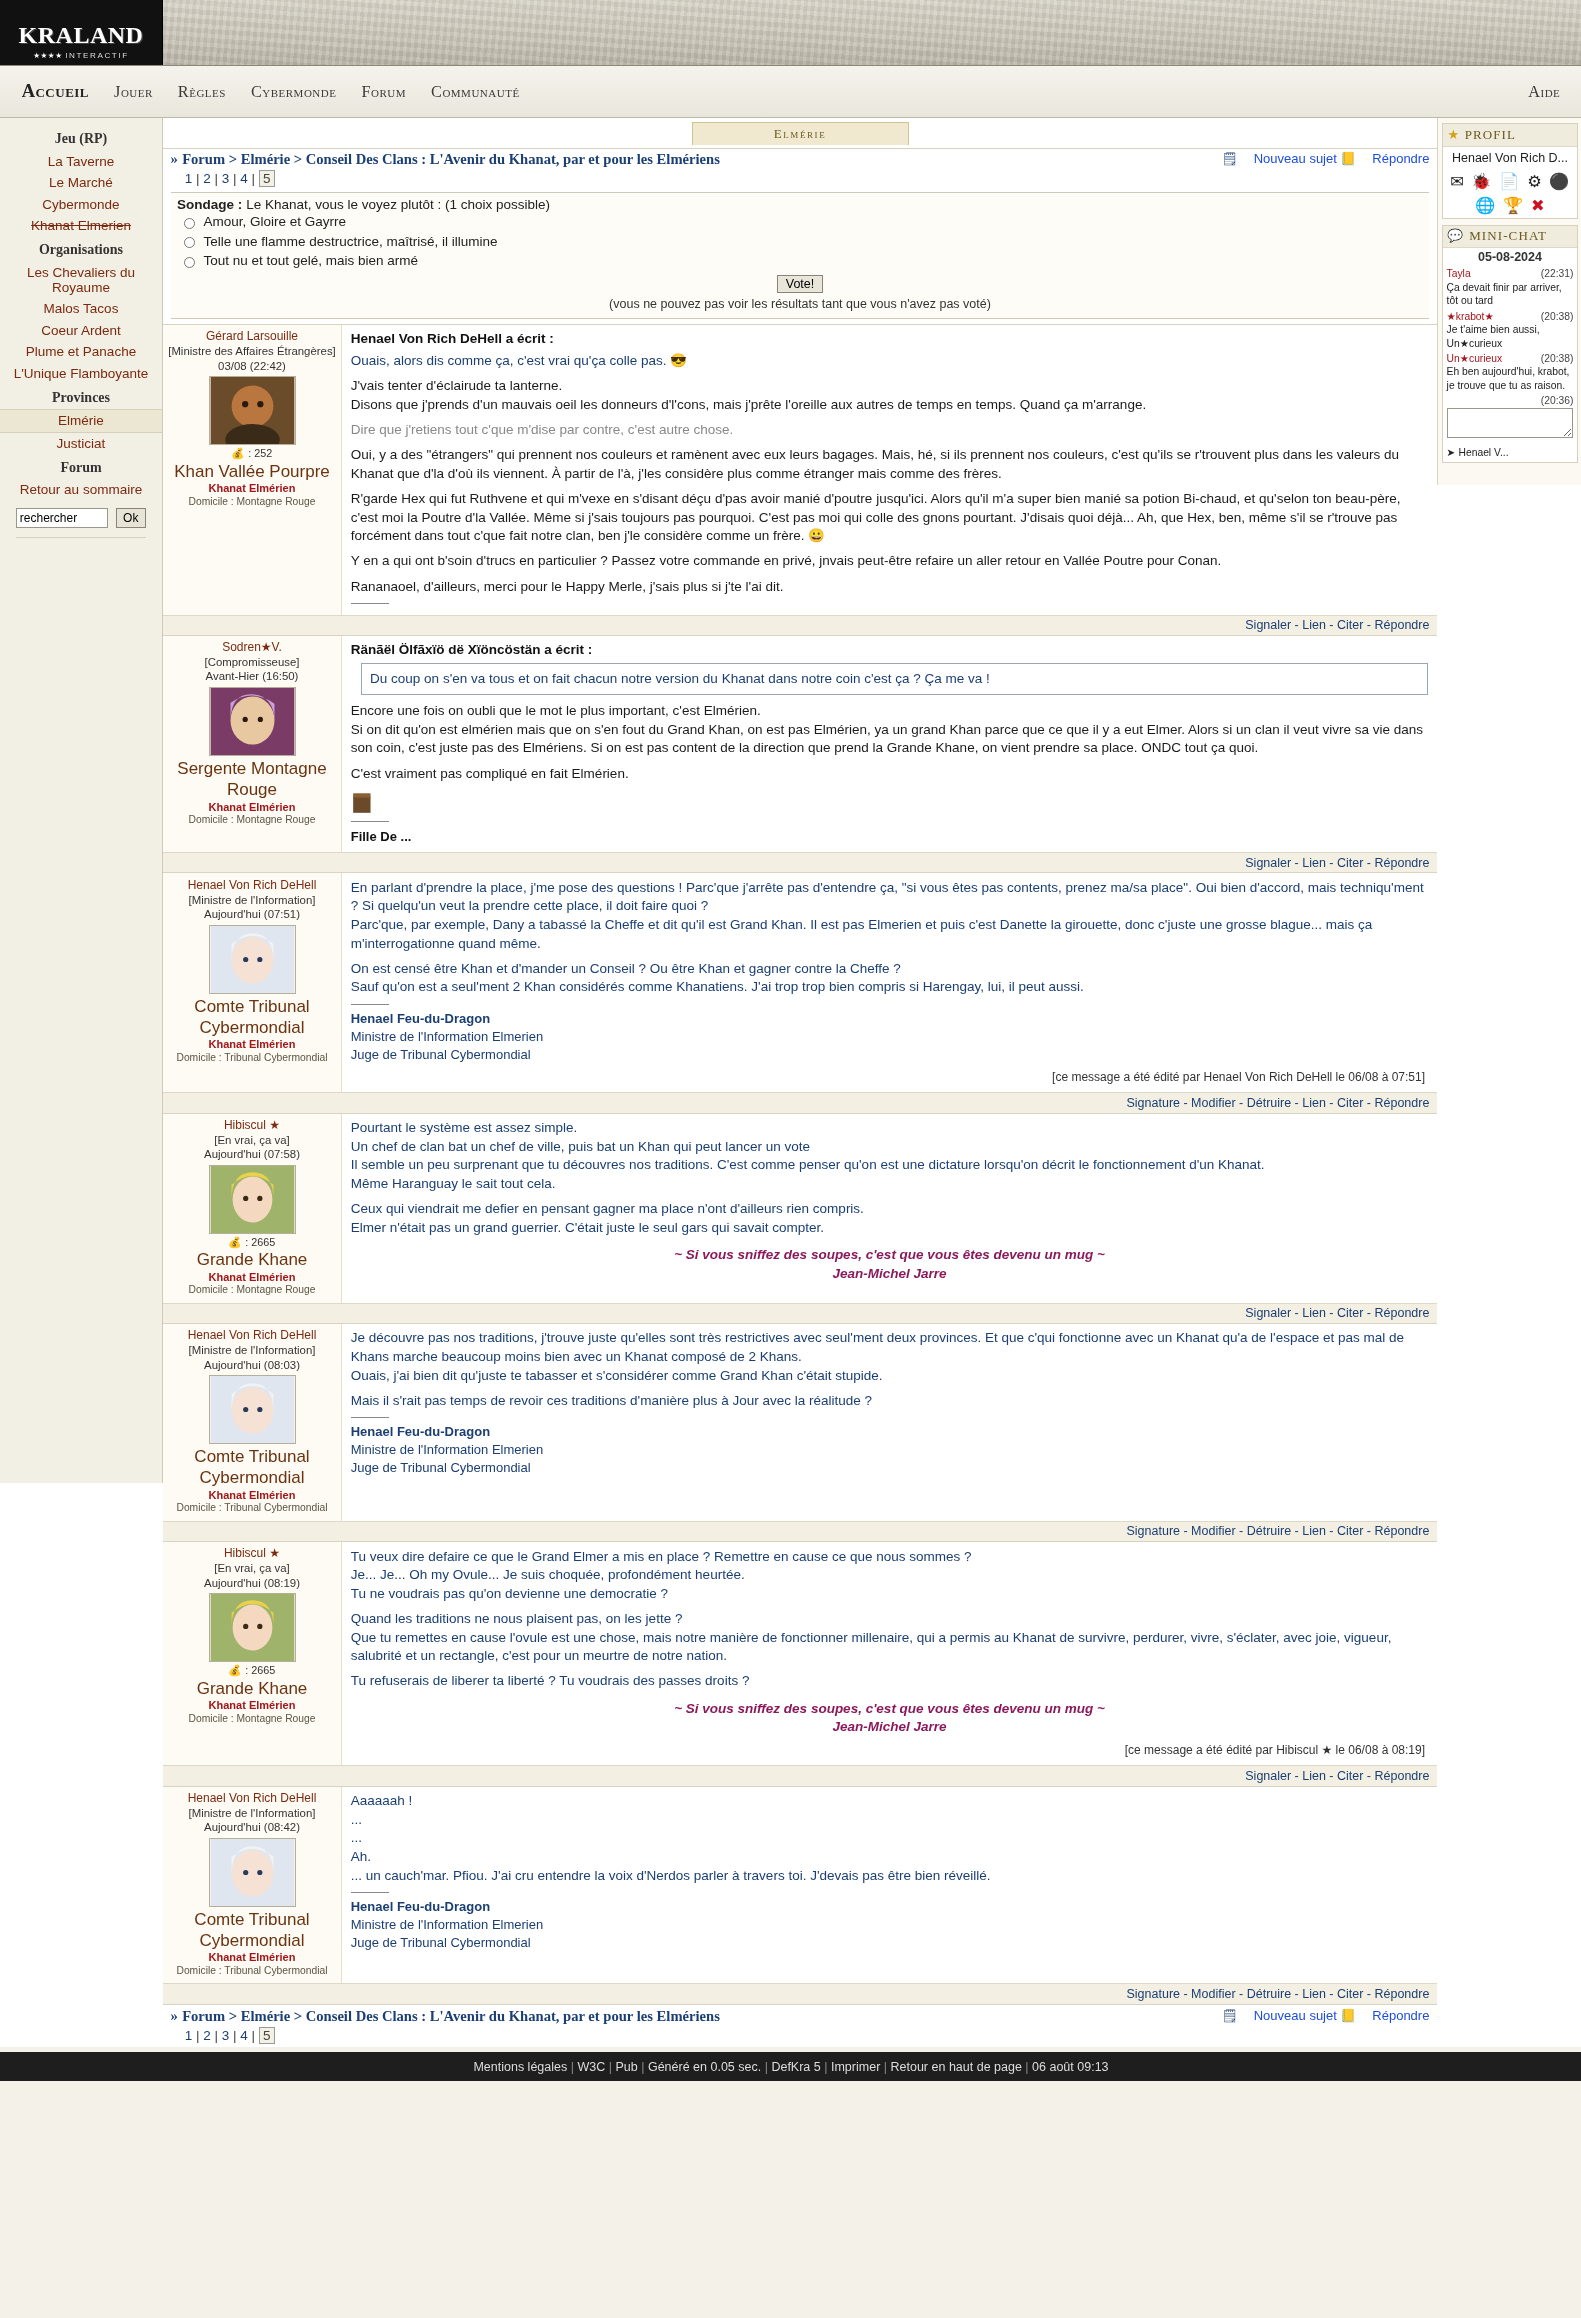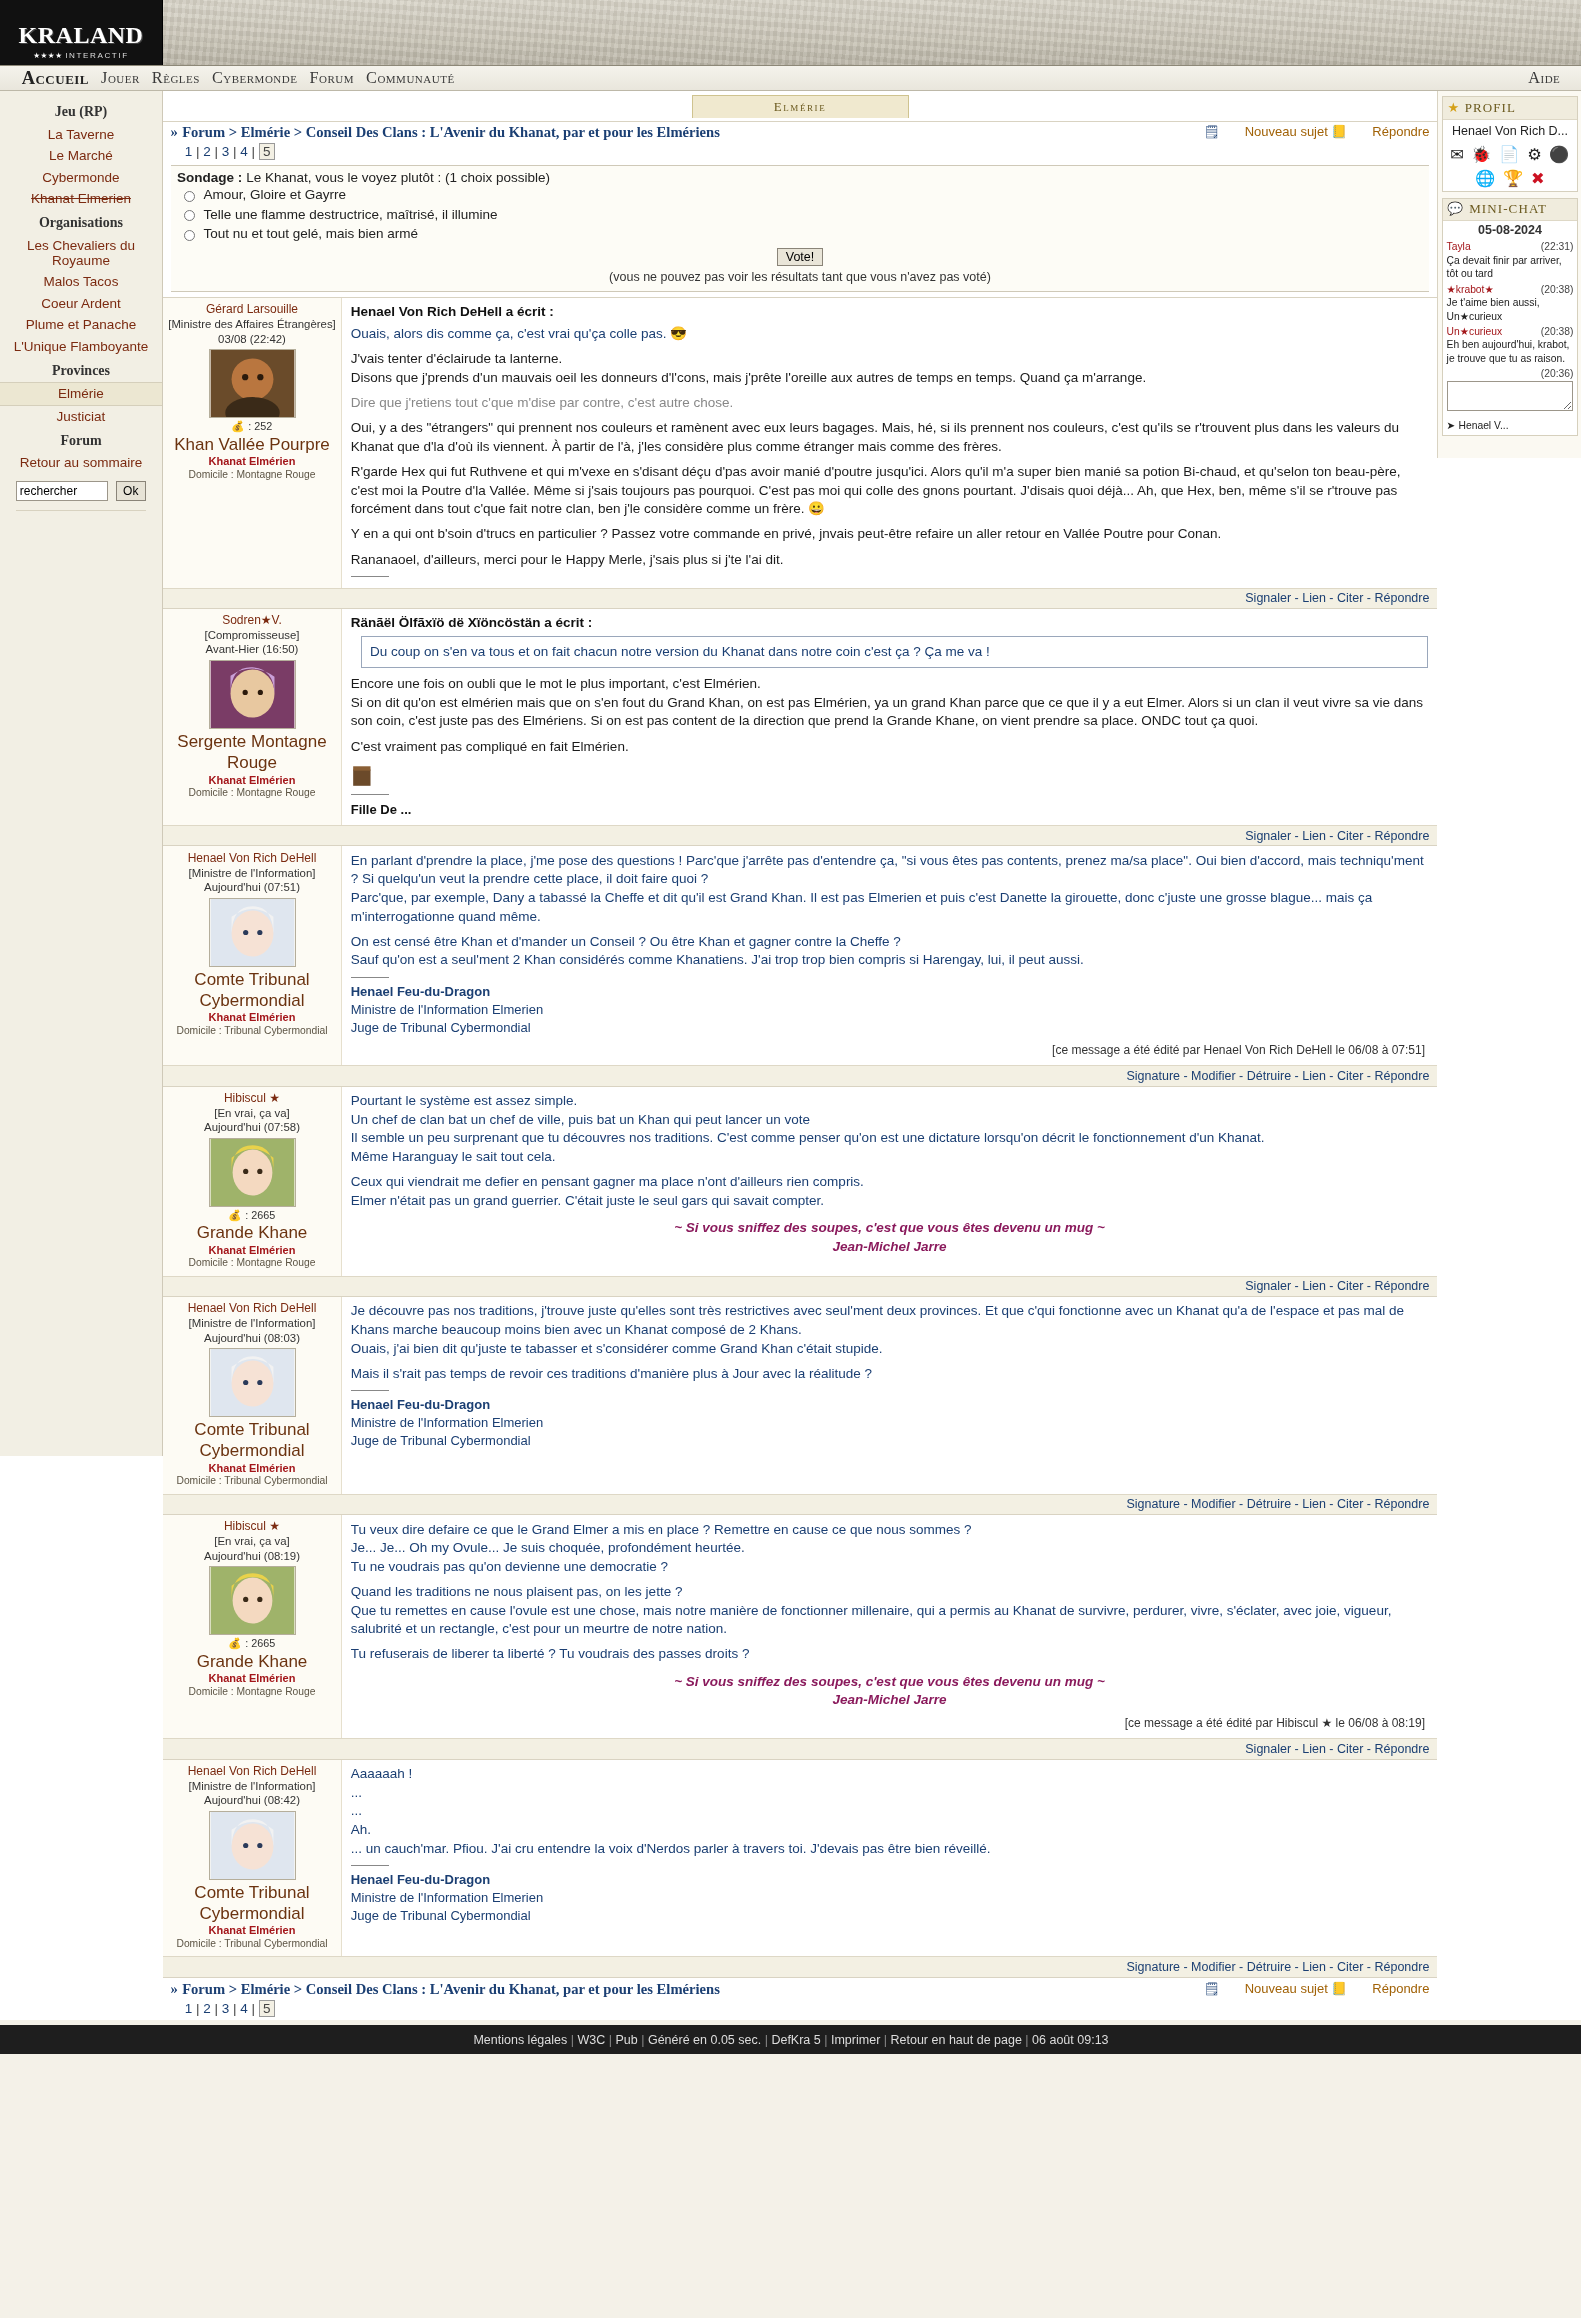--- a/index.html
+++ b/index.html
@@ -37,26 +37,26 @@
     font-family:"Liberation Serif", serif;
     text-shadow: 1.1px 1.1px 0 #444;
   }
   .logo-sub {
     color:#ddd; font-size:8.1px; letter-spacing:1.6px; margin-top:1.6px;
     display:flex; align-items:center; gap:2.7px;
   }
   .logo-stars { color:#fff; font-size:7.6px; letter-spacing:0.5px; }
   
   .nav {
-    height: 25px;
+    height: 52px;
     background: linear-gradient(180deg,#f5f3ec 0%, #e9e6dc 100%);
     border-bottom: 1.1px solid #bdb8a8;
     display:flex; align-items:center;
     padding: 0 21.7px;
-    gap: 12px;
+    gap: 25px;
     position: relative;
   }
   .nav a {
     color:#3a3a3a; text-decoration:none;
     font-family:"Liberation Serif", serif;
     font-variant: small-caps;
     font-size: 16.3px;
     letter-spacing: 0.5px;
   }
   .nav a.first { font-size: 18.4px; font-weight: bold; color:#222; }
@@ -113,21 +113,21 @@
     display:flex; justify-content:space-between; align-items:flex-start;
     padding: 2.2px 7.6px 0 7.6px;
     border-top:0.5px solid #d9d3c2;
   }
   .crumb {
     font-family:"Liberation Serif", serif; font-weight:bold;
     font-size:14.6px; color:#1b3f73;
   }
   .crumb .chev { color:#1b3f73; letter-spacing:-1.6px; margin-right:2.2px;}
   .topright { font-size:13px; color:#1b3f73; white-space:nowrap; }
-  .topright a { color:#a16207; text-decoration:none; margin-left:21px;}
+  .topright a { color:#1d4ed8; text-decoration:none; margin-left:12px;}
   .pager { padding: 3.3px 0 3.3px 21.7px; font-size:13.5px; color:#444; }
   .pager a { color:#1b3f73; text-decoration:none; }
   .pager .cur { border:0.5px solid #999; padding:0 3.3px; background:#f3f0e4; }
   
   .poll {
     margin: 2.2px 7.6px 5.4px 7.6px;
     border-top:0.5px solid #cfc9b8; border-bottom:0.5px solid #cfc9b8;
     background:#fdfcf6; padding: 4.3px 6.5px 6.5px 6.5px;
     font-size:13.5px;
   }

